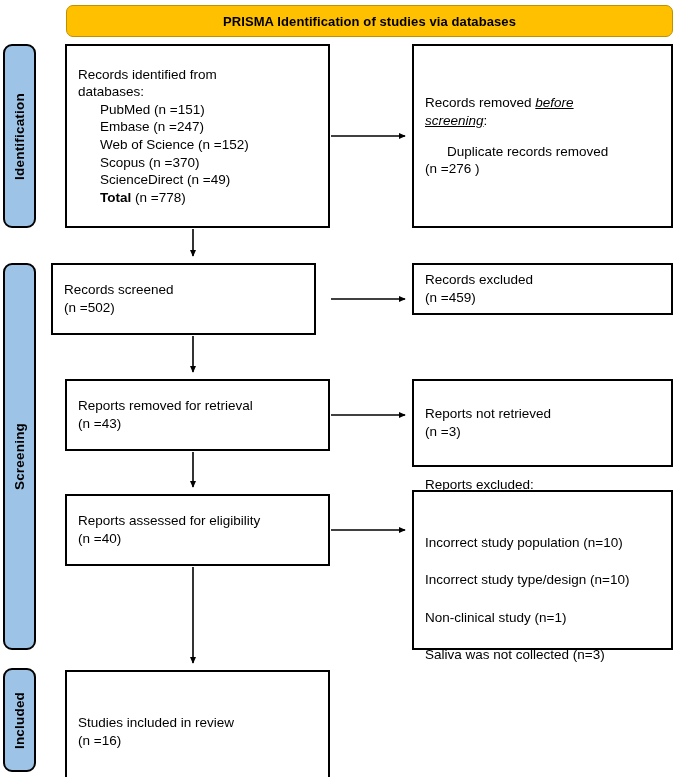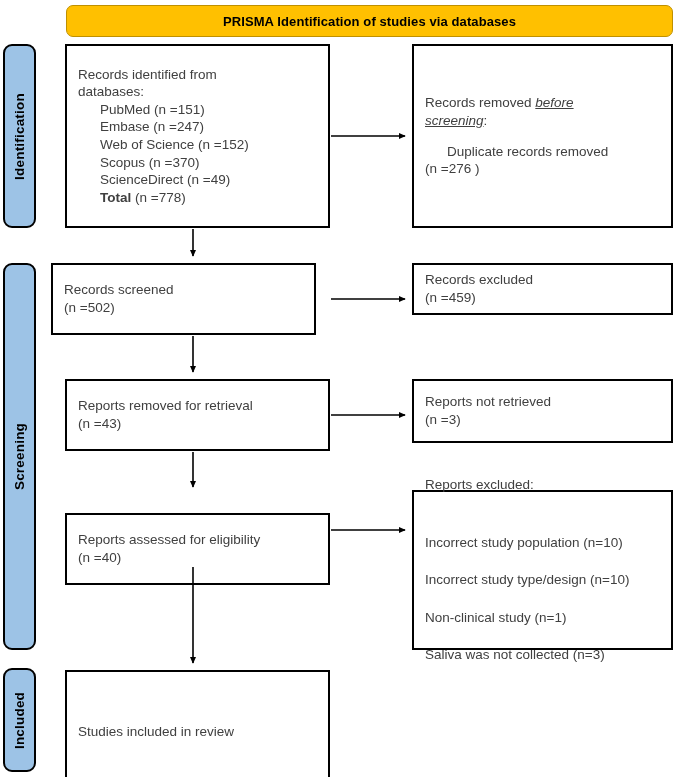--- a/index.html
+++ b/index.html
@@ -74,39 +74,39 @@
     border: 2px solid #000000;
     box-sizing: border-box;
     padding: 10px 11px;
     display: flex;
     flex-direction: column;
     justify-content: center;
   }
   .flow-box .line {
     font-size: 13.5px;
     line-height: 1.30;
-    color: #404040;
+    color: #000000;
     white-space: pre;
   }
   .flow-box .line.indent { padding-left: 22px; }
   .flow-box .line.spacer { height: 13px; }
   .flow-box .bold { font-weight: bold; }
   .flow-box .ital { font-style: italic; text-decoration: underline; }
 
   
   #box-identified   { left: 65px; top: 44px;  width: 265px; height: 184px; }
   #box-screened     { left: 51px; top: 263px; width: 265px; height: 72px;  }
   #box-sought       { left: 65px; top: 379px; width: 265px; height: 72px;  }
-  #box-assessed     { left: 65px; top: 513px; width: 265px; height: 72px;  }
+  #box-assessed     { left: 65px; top: 494px; width: 265px; height: 72px;  }
   #box-included     { left: 65px; top: 670px; width: 265px; height: 124px; }
 
   
   #box-removed      { left: 412px; top: 44px;  width: 261px; height: 184px; }
   #box-excl-records { left: 412px; top: 263px; width: 261px; height: 52px;  }
-  #box-not-retrieved{ left: 412px; top: 379px; width: 261px; height: 64px;  }
+  #box-not-retrieved{ left: 412px; top: 379px; width: 261px; height: 88px;  }
   #box-excl-reports { left: 412px; top: 490px; width: 261px; height: 160px; gap: 20px; }
 
   
   .connector {
     position: absolute;
     pointer-events: none;
   }
   .connector svg { display: block; overflow: visible; }
 </style>
 </head>
@@ -176,20 +176,21 @@
     <div class="line">Reports excluded:</div>
     <div class="line spacer"></div>
     <div class="line">Incorrect study population (n=10)</div>
     <div class="line">Incorrect study type/design (n=10)</div>
     <div class="line">Non-clinical study (n=1)</div>
     <div class="line">Saliva was not collected (n=3)</div>
   </div>
 
   <div class="flow-box" id="box-included">
     <div class="line">Studies included in review</div>
+    <div class="line">(n =16)</div>
   </div>
 
   <div class="connector" style="left:0; top:0; width:685px; height:777px;">
     <svg width="685" height="777" xmlns="http://www.w3.org/2000/svg">
       <defs>
         <marker id="arrowhead" markerWidth="7" markerHeight="7" refX="6.2" refY="3.1" orient="auto" markerUnits="userSpaceOnUse">
           <path d="M0,0 L7,3.1 L0,6.2 Z" fill="#000000"></path>
         </marker>
       </defs>
 

